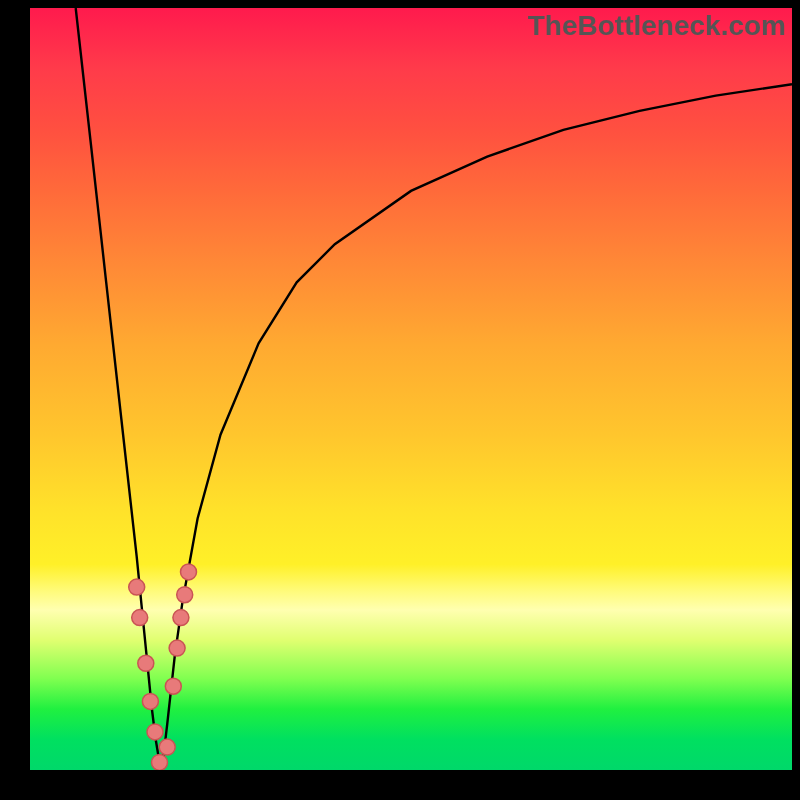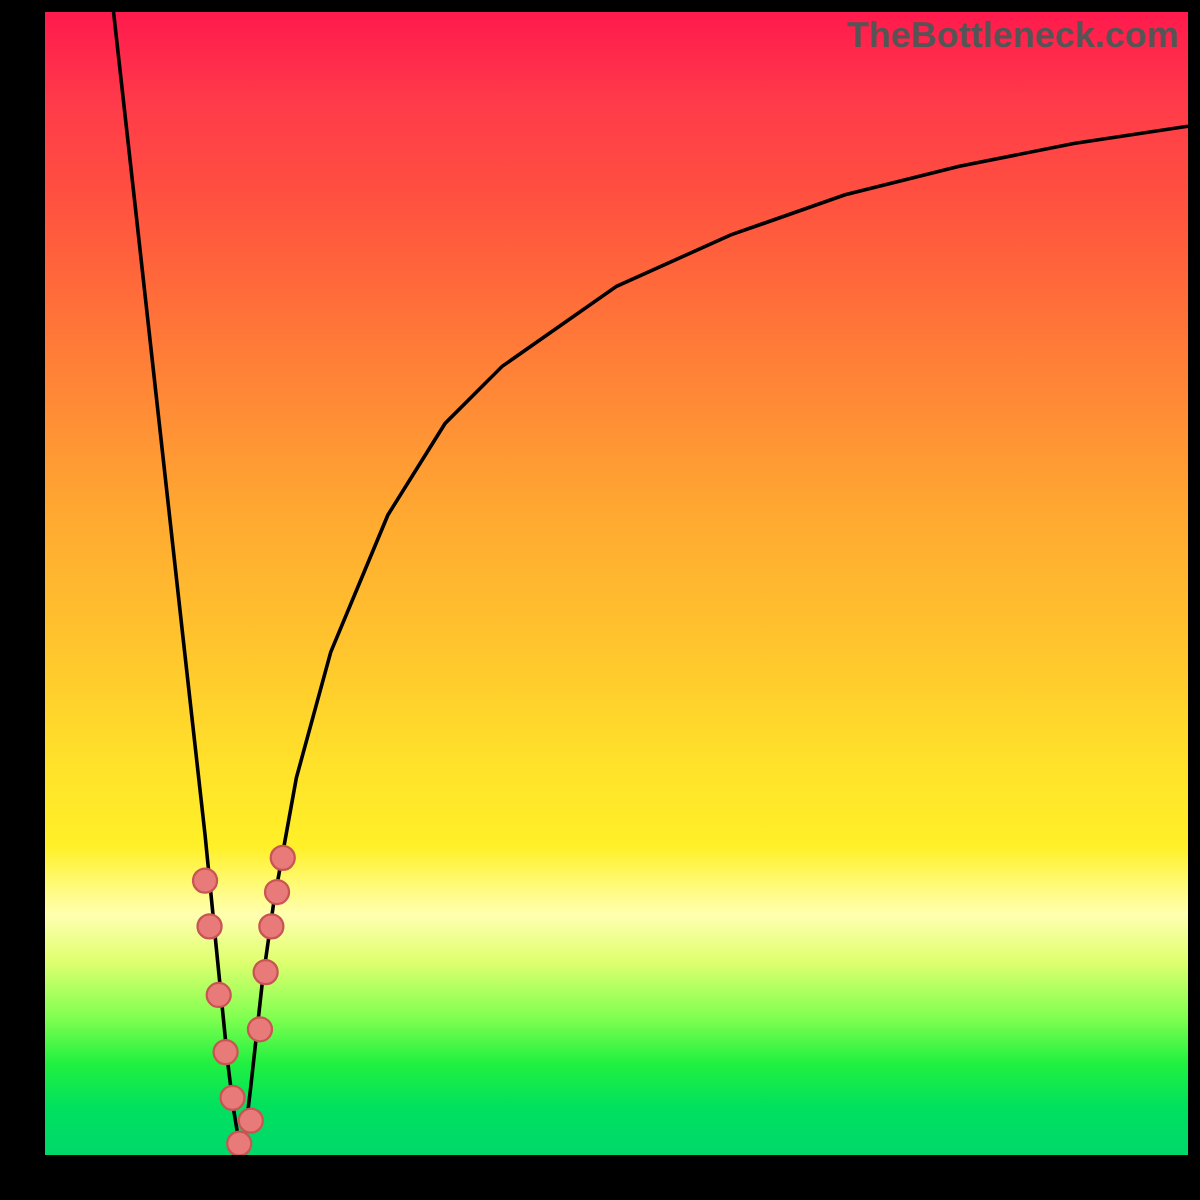--- a/index.html
+++ b/index.html
@@ -41,21 +41,21 @@
       #20f040 92%,
       #00e060 96%,
       #00d86a 100%
     );
   }
   .watermark {
     position: absolute;
     top: 2px;
     right: 6px;
     color: #555;
-    font-size: 24px;
+    font-size: 28px;
     font-weight: bold;
     pointer-events: none;
   }
   svg.curve {
     position: absolute;
     left: 0;
     top: 0;
     width: 762px;
     height: 762px;
   }

